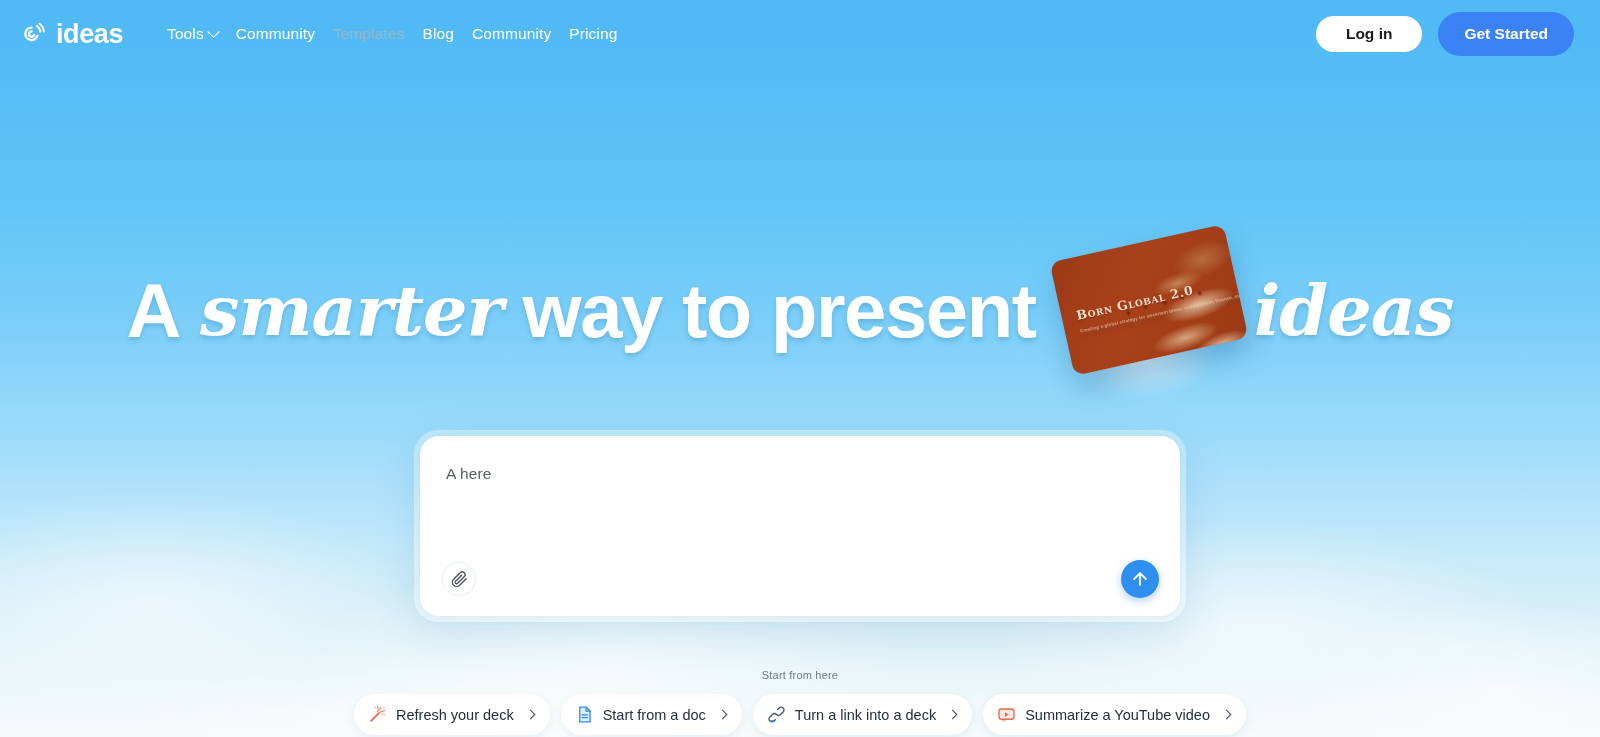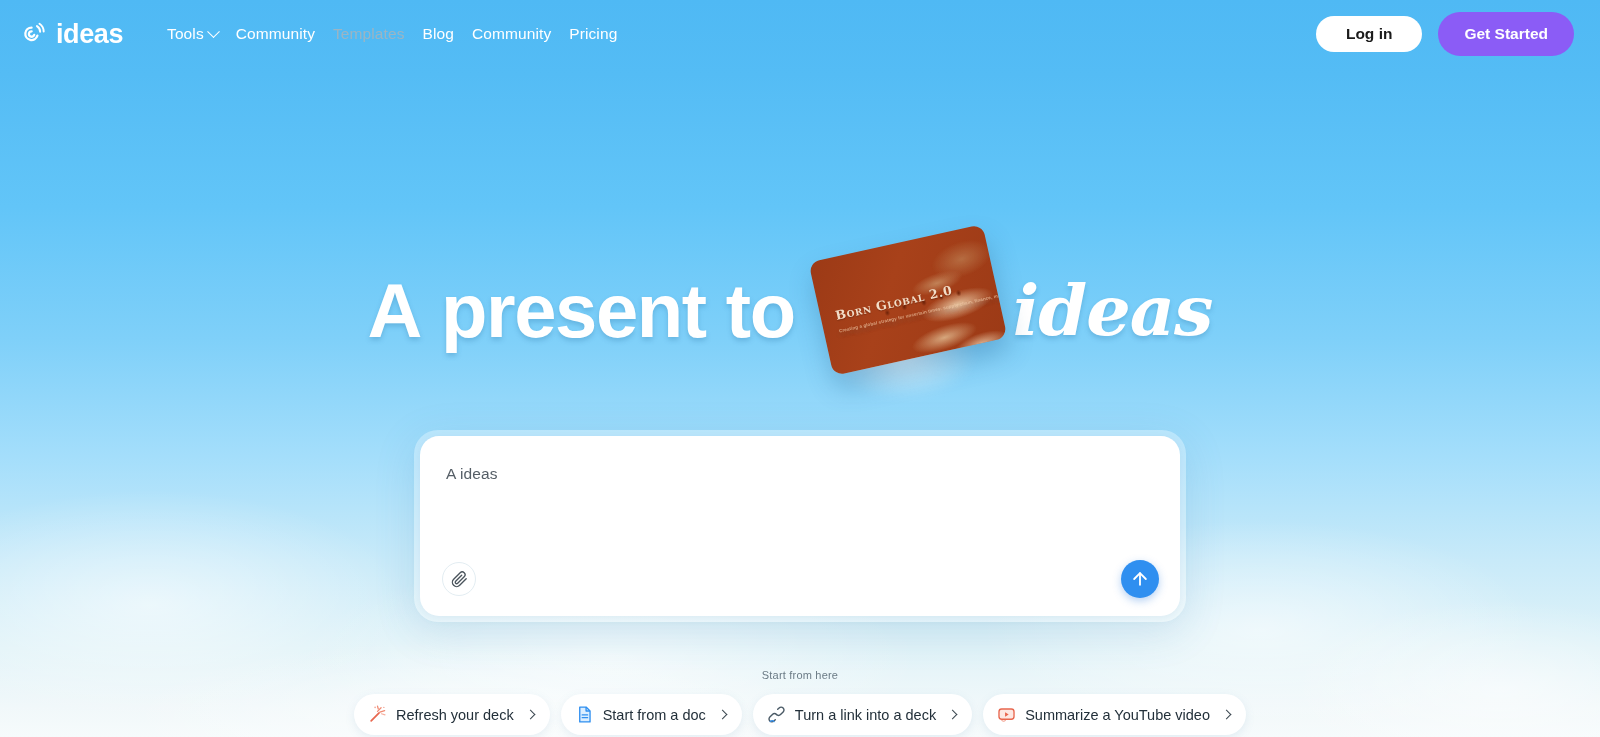--- a/index.html
+++ b/index.html
@@ -110,21 +110,21 @@
     border: none;
     border-radius: 999px;
     height: 36px;
     padding: 0 30px;
     font-size: 15.5px;
     font-weight: 600;
     font-family: inherit;
     cursor: pointer;
   }
   .btn-start {
-    background: #8b5cf6;
+    background: #3b82f6;
     color: #ffffff;
     border: none;
     border-radius: 999px;
     height: 44px;
     padding: 0 26px;
     font-size: 15.5px;
     font-weight: 600;
     font-family: inherit;
     cursor: pointer;
   }
@@ -377,40 +377,42 @@
 
   <div class="nav-right">
     <button class="btn-login">Log in</button>
     <button class="btn-start">Get Started</button>
   </div>
 </nav>
 
 <section class="hero">
   <h1 class="headline">
     <span class="word">A</span>
+    <span class="word ital">smarter</span>
+    <span class="word">way</span>
+    <span class="word">to</span>
     <span class="word">present</span>
-    <span class="word">to</span>
 
     <span class="hero-card-wrap">
       <span class="hero-card-glow"></span>
       <span class="hero-card">
         <span class="terrain"></span>
         <span class="caravan"></span>
         <span class="ctitle">Born Global 2.0</span>
         <span class="csub">Creating a global strategy for uncertain times: supply chain, finance, market dynamics</span>
       </span>
     </span>
 
     <span class="word ital">ideas</span>
   </h1>
 </section>
 
 <div class="composer-shell">
   <div class="composer">
-    <div class="composer-text">A ideas</div>
+    <div class="composer-text">A here</div>
 
     <button class="attach-btn">
       <svg width="17" height="17" viewBox="0 0 24 24" fill="none" stroke="#4a545c" stroke-width="1.9" stroke-linecap="round" stroke-linejoin="round">
         <path d="M21.44 11.05l-9.19 9.19a6 6 0 0 1-8.49-8.49l9.19-9.19a4 4 0 0 1 5.66 5.66l-9.2 9.19a2 2 0 0 1-2.83-2.83l8.49-8.48"></path>
       </svg>
     </button>
 
     <button class="send-btn">
       <svg width="20" height="20" viewBox="0 0 24 24" fill="none" stroke="#ffffff" stroke-width="2.2" stroke-linecap="round" stroke-linejoin="round">
         <line x1="12" y1="19" x2="12" y2="5"></line>

